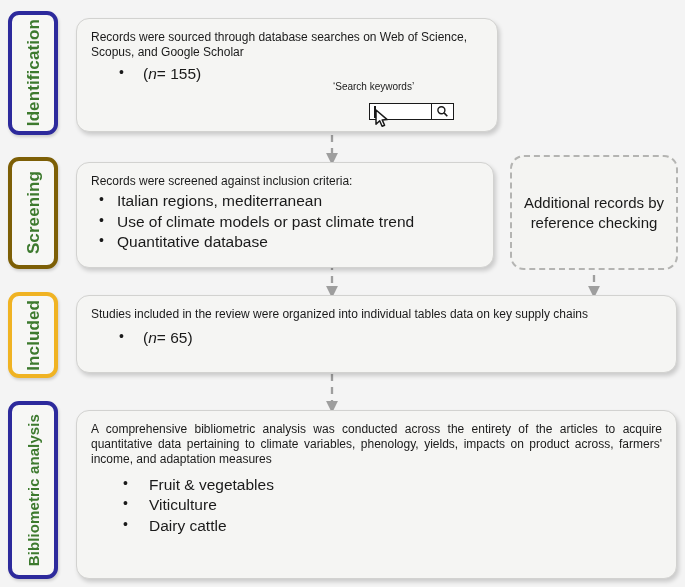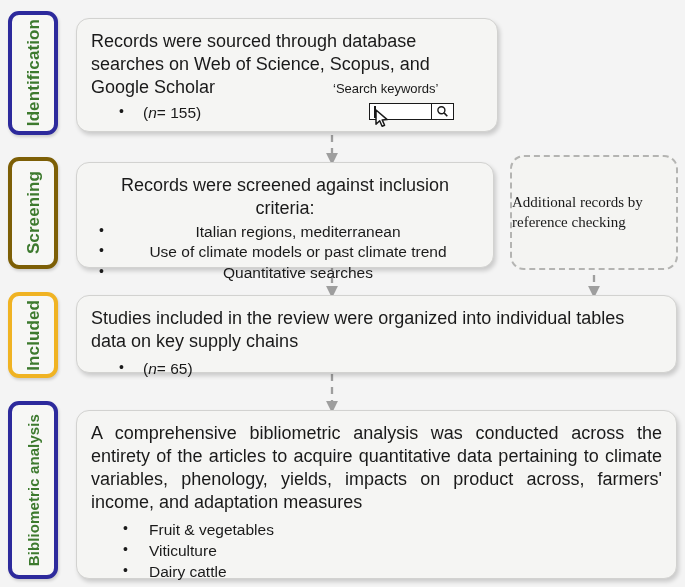--- a/index.html
+++ b/index.html
@@ -75,21 +75,21 @@
     border-radius: 13px;
     box-shadow: 2px 3px 4px rgba(0,0,0,0.17);
     padding: 11px 14px 8px 14px;
   }
   .flow-box p,
   .flow-box ul {
     margin: 0;
     padding: 0;
   }
   .flow-box p {
-    font-size: 18px;
+    font-size: 12px;
     line-height: 1.27;
   }
   .flow-box ul {
     list-style: none;
   }
   .flow-box li {
     font-size: 15.5px;
     line-height: 1.33;
     position: relative;
     padding-left: 26px;
@@ -104,21 +104,21 @@
   .ital { font-style: italic; }
 
   #box-identification {
     left: 76px; top: 18px; width: 422px; height: 114px;
   }
   #box-identification ul { margin-top: 4px; }
   #box-identification li { padding-left: 52px; }
   #box-identification li::before { left: 28px; }
 
   #box-screening {
-    left: 76px; top: 162px; width: 418px; height: 106px; text-align: center;
+    left: 76px; top: 162px; width: 418px; height: 106px;
   }
   #box-screening ul { margin-top: 2px; }
 
   #box-included {
     left: 76px; top: 295px; width: 601px; height: 78px;
   }
   #box-included ul { margin-top: 6px; }
   #box-included li { padding-left: 52px; }
   #box-included li::before { left: 28px; }
 
@@ -134,43 +134,42 @@
   #box-additional {
     position: absolute;
     box-sizing: border-box;
     left: 510px; top: 155px; width: 168px; height: 115px;
     background: #f4f4f2;
     border: 2px dashed #b4b4b2;
     border-radius: 14px;
     display: flex;
     align-items: center;
     justify-content: center;
-    text-align: left;
-    font-family: Liberation Serif, serif;
+    text-align: center;
   }
   #box-additional p {
     margin: 0;
     font-size: 15px;
     line-height: 1.3;
   }
 
   
   .connector {
     position: absolute;
   }
 
   
   #search-widget {
     position: absolute;
     left: 333px; top: 82px; width: 128px; height: 48px;
   }
   #search-caption {
     position: absolute;
     left: 0; top: 0;
-    font-size: 13px;
+    font-size: 10px;
     white-space: nowrap;
     line-height: 1;
   }
   #search-field {
     position: absolute;
     left: 36px; top: 21px;
     width: 62px; height: 17px;
     box-sizing: border-box;
     border: 1.6px solid #1a1a1a;
     border-right: none;
@@ -260,21 +259,21 @@
     <svg id="mouse-pointer" viewBox="0 0 16 20">
       <path d="M1,1 L1,15.2 L4.7,11.8 L7.1,17.3 L9.6,16.2 L7.2,10.9 L12.2,10.6 Z" fill="#ffffff" stroke="#1a1a1a" stroke-width="1.5" stroke-linejoin="round"></path>
     </svg>
   </div>
 
   <div class="flow-box" id="box-screening">
     <p>Records were screened against inclusion criteria:</p>
     <ul>
       <li>Italian regions, mediterranean</li>
       <li>Use of climate models or past climate trend</li>
-      <li>Quantitative searches</li>
+      <li>Quantitative database</li>
     </ul>
   </div>
 
   <div id="box-additional">
     <p>Additional records by reference checking</p>
   </div>
 
   <div class="flow-box" id="box-included">
     <p>Studies included in the review were organized into individual tables data on key supply chains</p>
     <ul>

